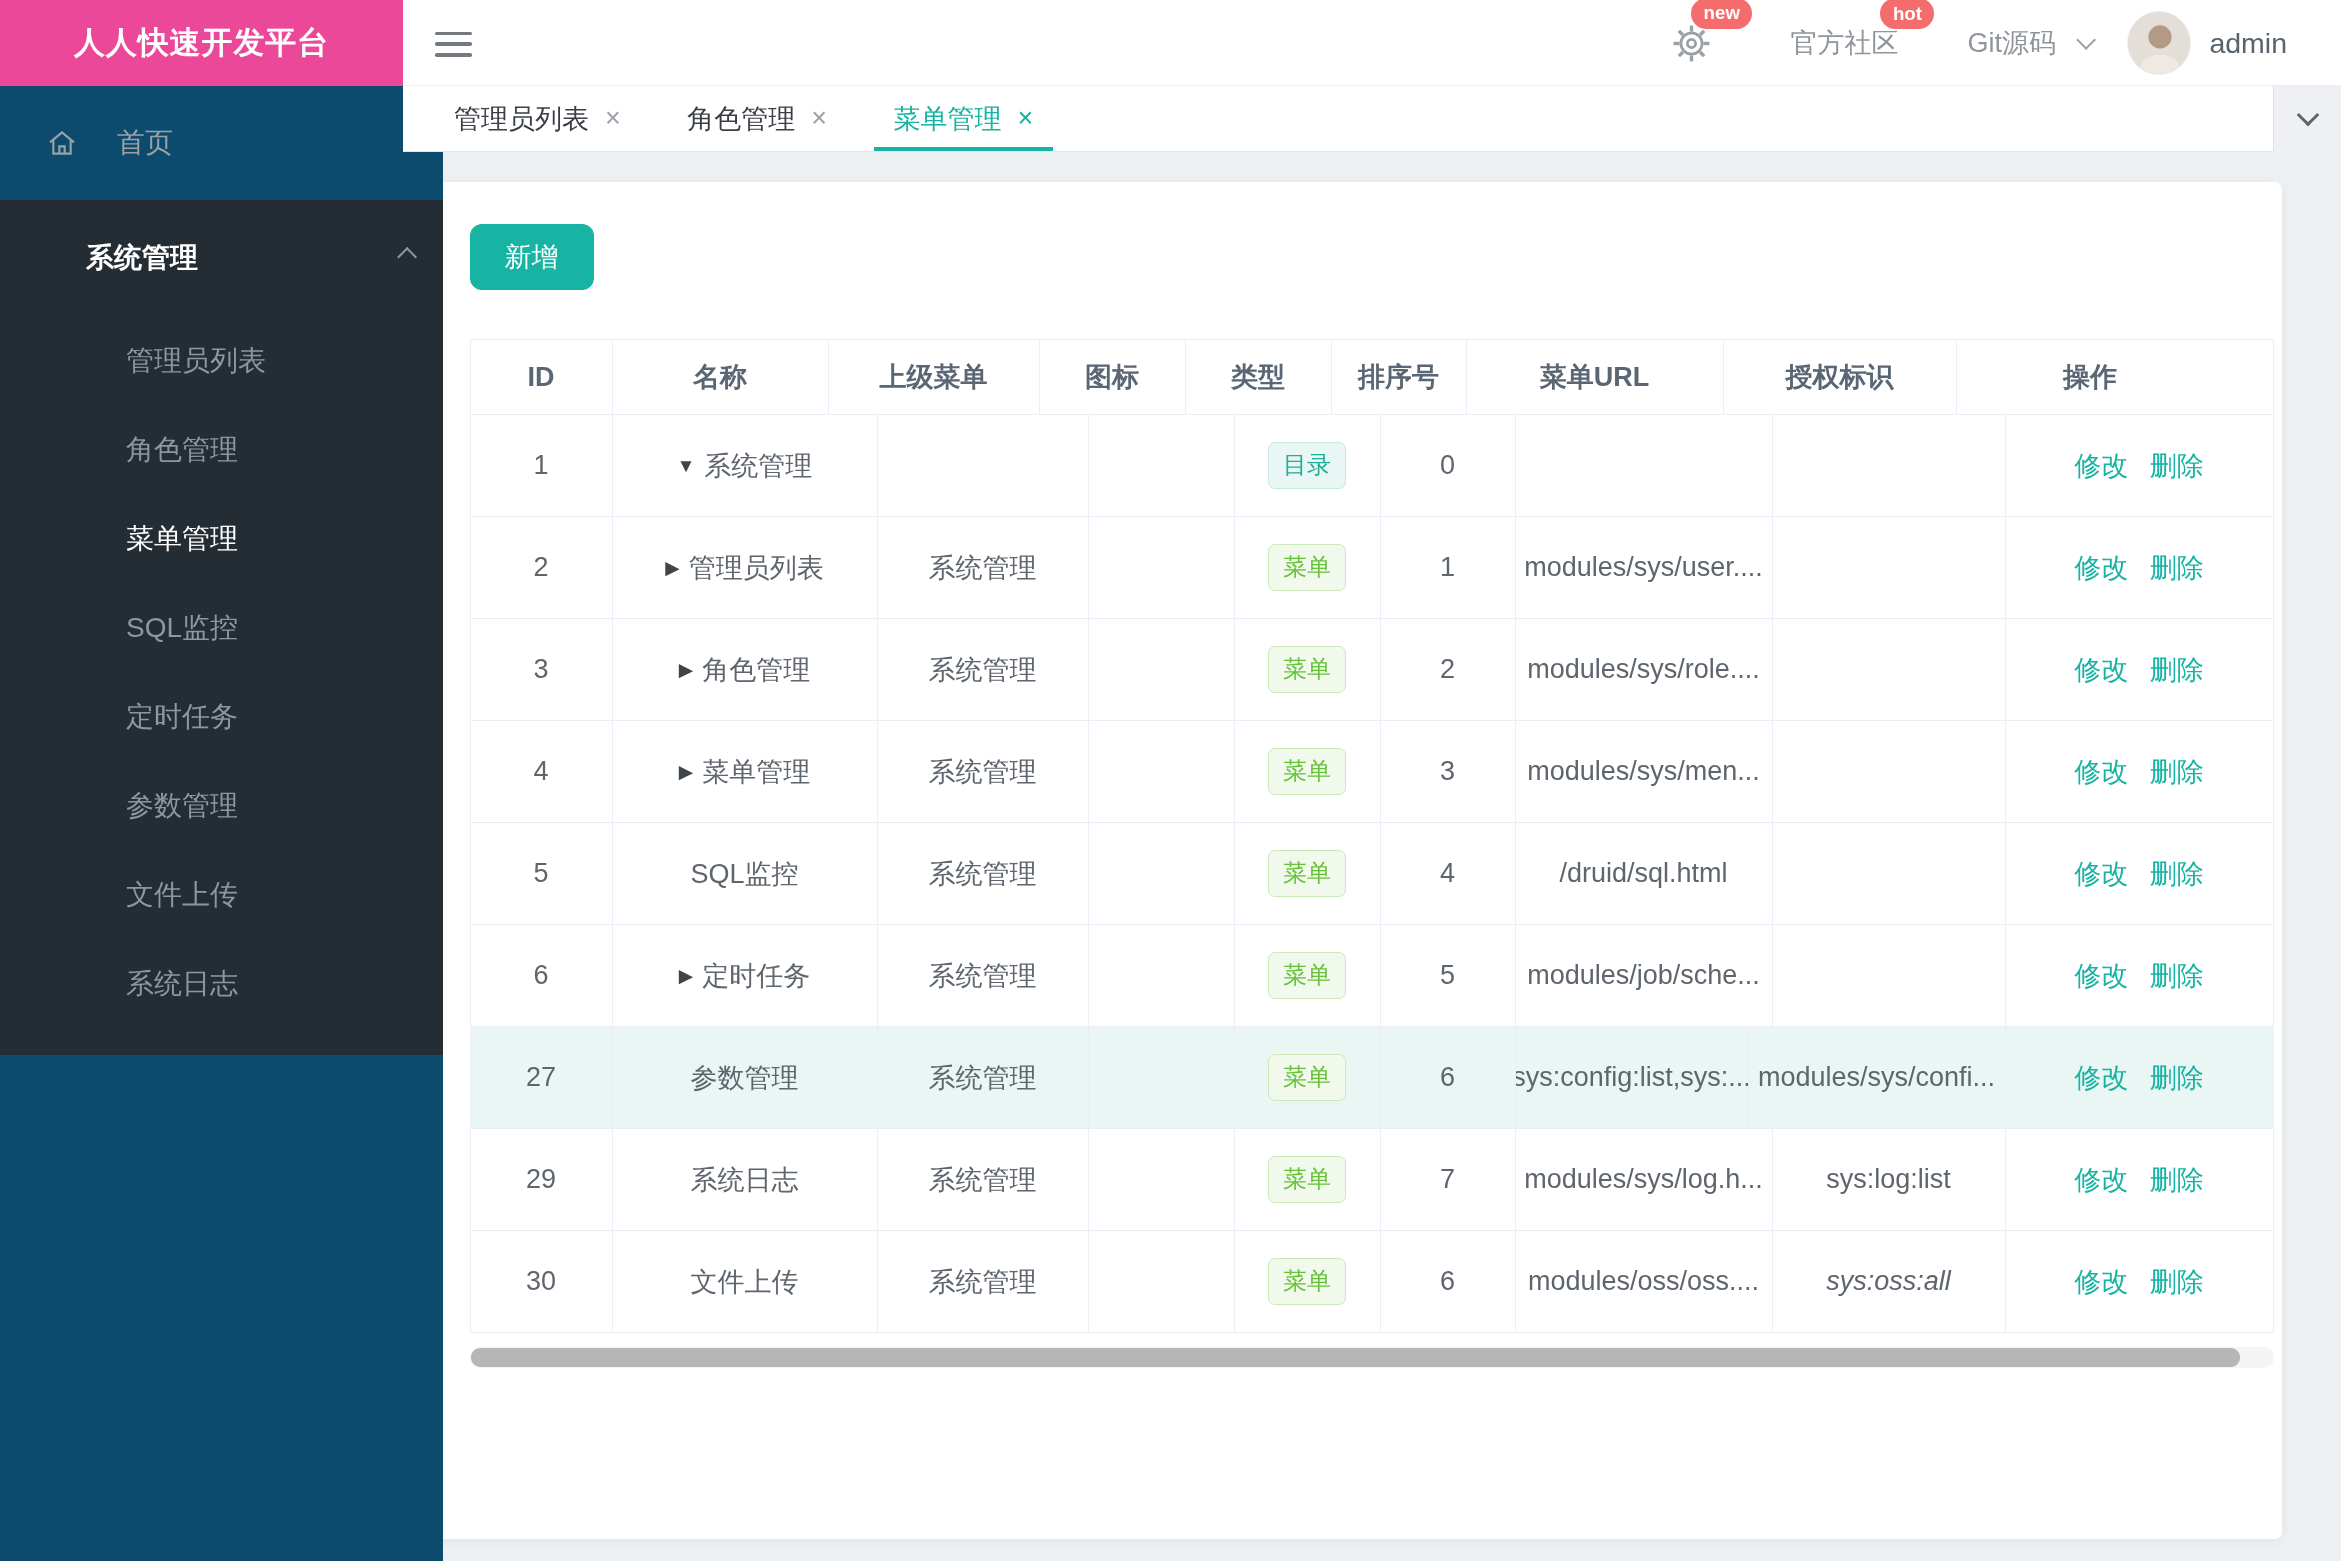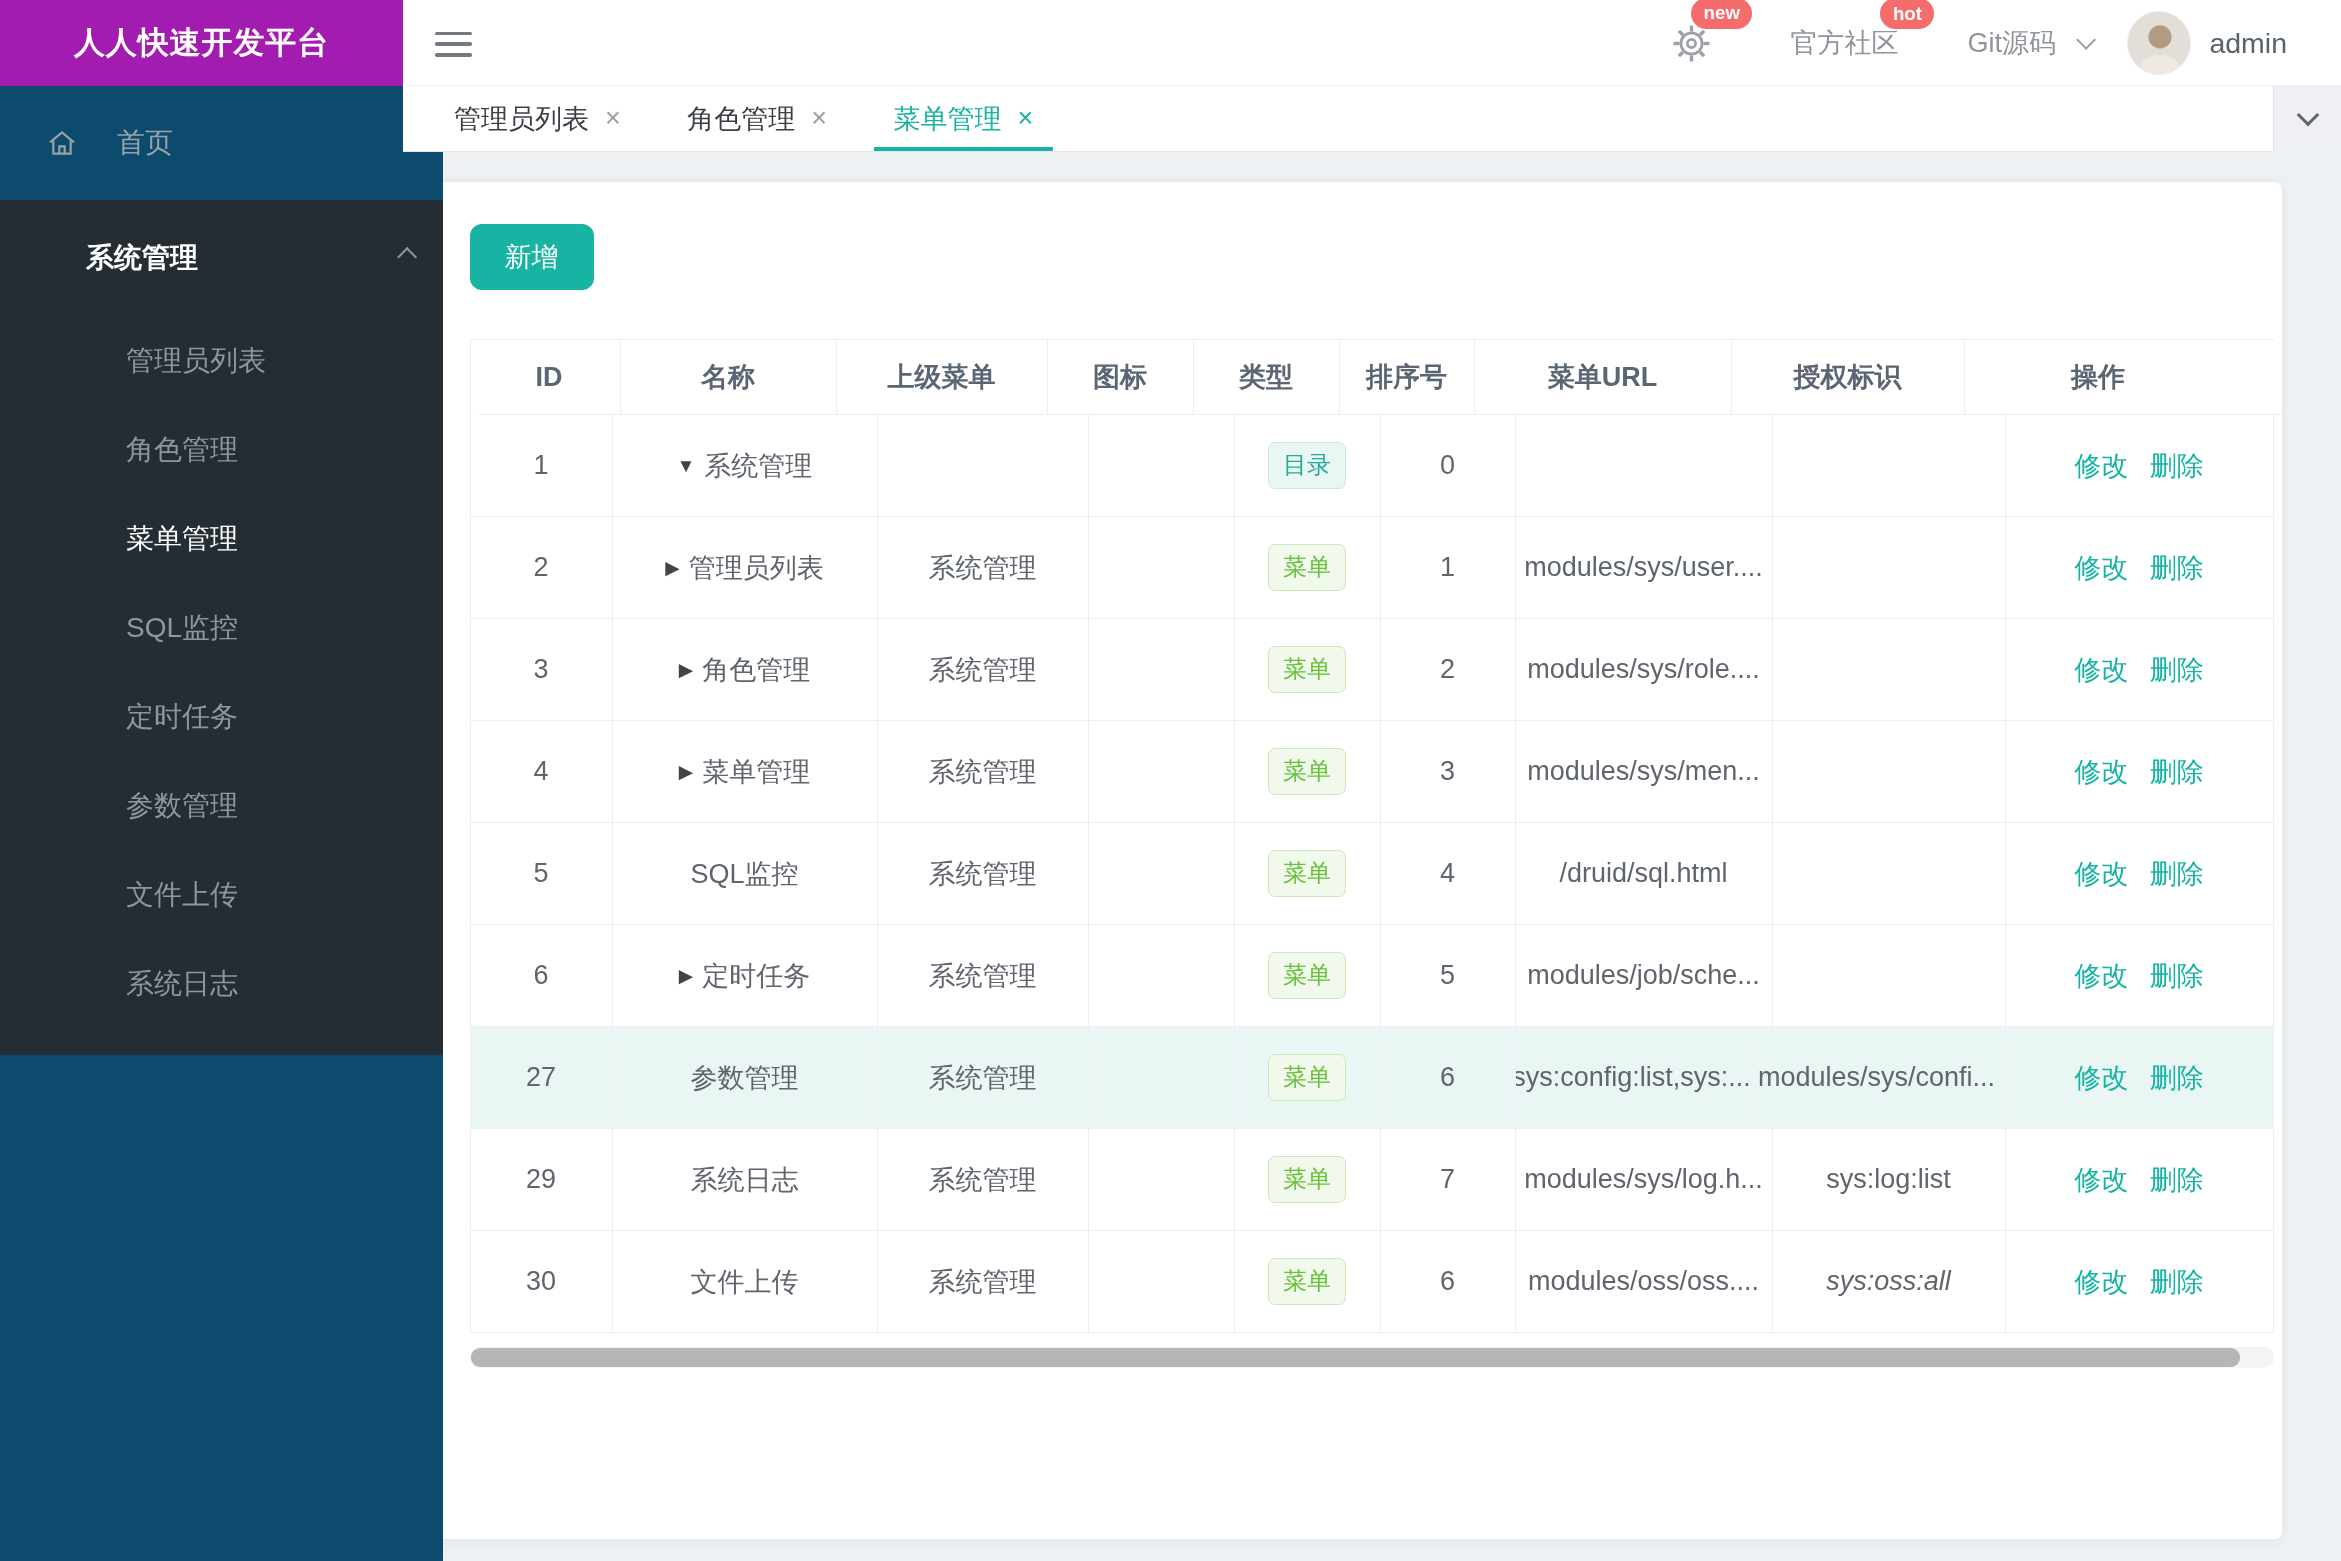--- a/index.html
+++ b/index.html
@@ -5,21 +5,21 @@
   * { margin:0; padding:0; box-sizing:border-box; }
   html,body { width:2342px; height:1562px; }
   body {
     font-family:"Liberation Sans","DejaVu Sans",sans-serif;
     background:#eef1f4; overflow:hidden; position:relative;
     color:#5f656d;
   }
   
   .topbar { position:absolute; left:0; top:0; width:2342px; height:86px; background:#ffffff;
             border-bottom:0.9px solid #eef0f2; z-index:30; }
-  .logo-block { position:absolute; left:0; top:0; width:403px; height:86px; background:#a21caf;
+  .logo-block { position:absolute; left:0; top:0; width:403px; height:86px; background:#ec4899;
                 display:flex; align-items:center; justify-content:center; }
   .logo-title { color:#fff; font-size:31px; font-weight:bold; letter-spacing:0.9px; }
   .hamburger { position:absolute; left:435px; top:27px; width:37px; height:34px; cursor:pointer;
                display:flex; flex-direction:column; justify-content:space-between; padding:4.5px 0; }
   .hamburger i { display:block; height:3.6px; background:#73797e; border-radius:1.8px; }
   .top-right { position:absolute; right:55px; top:0; height:86px; display:flex; align-items:center; }
   .gear-wrap { position:relative; margin-right:78px; cursor:pointer; }
   .pill { position:absolute; top:-25px; left:19.6px; background:#f56c6c; color:#fff; font-size:18.7px;
           font-weight:bold; padding:4.5px 12.5px; border-radius:17px; line-height:1.2; }
   .top-link { position:relative; color:#8f959b; font-size:27px; cursor:pointer; }
@@ -60,21 +60,21 @@
   
   .content { position:absolute; left:403px; top:152px; width:1939px; height:1410px; background:#eef1f4; }
   .card { position:absolute; left:28.5px; top:30px; width:1850px; height:1357px; background:#fff;
           border-radius:7.1px; box-shadow:0 1.8px 12.5px rgba(0,0,0,0.06); }
   .btn-add { position:absolute; left:38px; top:42px; width:124px; height:66px; background:#17b3a3;
              color:#fff; font-size:27px; border:none; border-radius:12px; cursor:pointer;
              font-family:inherit; }
   
   .table { position:absolute; left:38px; top:157px; width:1804px; border:0.9px solid #ebeef5; border-bottom:none; }
   .tr { display:flex; width:100%; border-bottom:0.9px solid #ebeef5; background:#fff; }
-  .tr.head { height:75px;margin-left:8px; }
+  .tr.head { height:75px; }
   .tr.body-row { height:102px; }
   .tr.highlight, .tr.highlight .td { background:#e9f6f3; }
   .th, .td { display:flex; align-items:center; justify-content:center; border-right:0.9px solid #ebeef5;
              font-size:27px; overflow:hidden; white-space:nowrap; background:transparent; }
   .th:last-child, .td:last-child { border-right:none; }
   .th { font-weight:bold; color:#5a6673; }
   .td { color:#5f656d; }
   .td.name-cell .arrow { font-size:18.7px; color:#3f4448; margin-right:9px; cursor:pointer; }
   .tag { display:inline-block; padding:8px 14.2px; border-radius:7.1px; font-size:24px; line-height:1.2; }
   .tag-dir  { color:#23ab99; background:#e8f7f4; border:0.9px solid #c6eae3; }

